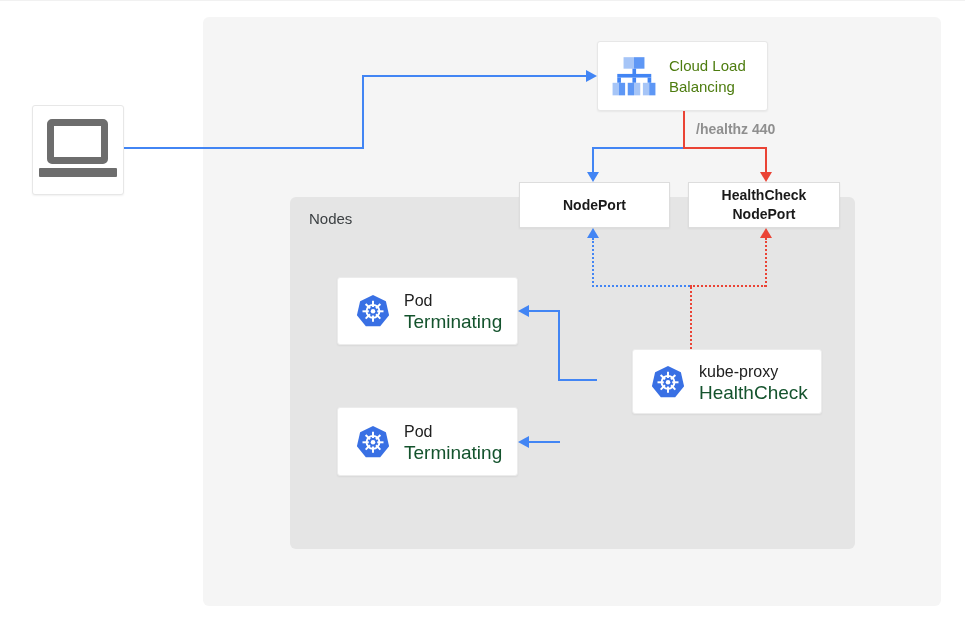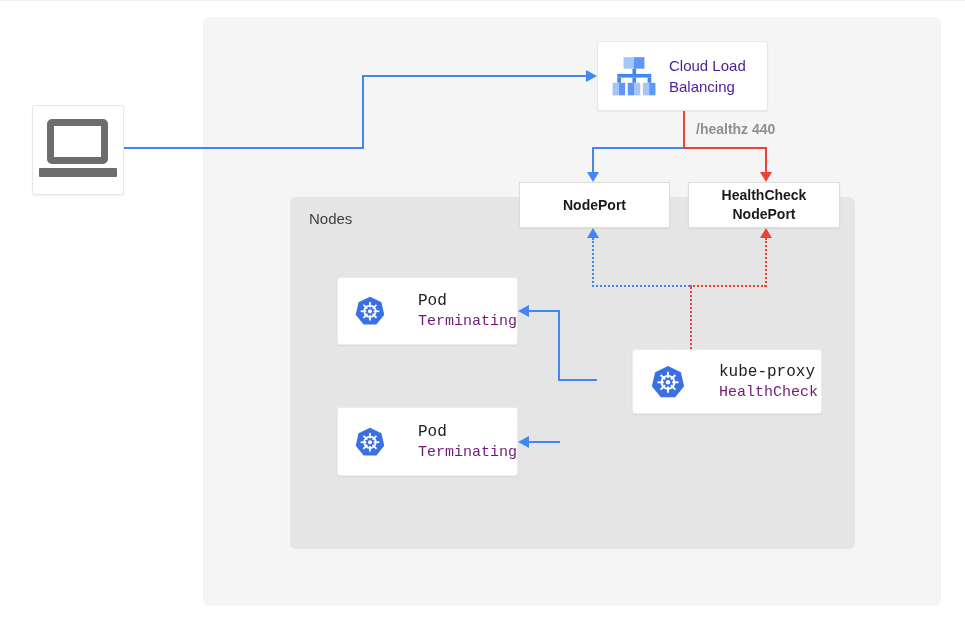--- a/index.html
+++ b/index.html
@@ -38,38 +38,38 @@
     position: absolute; left: 8px; top: 0;
     width: 47px; height: 31px;
     border: 7px solid #6d6d6d; border-radius: 5px;
   }
   .laptop-base {
     position: absolute; left: 0; top: 49px;
     width: 78px; height: 9px;
     background: #6d6d6d; border-radius: 1px;
   }
   .clb-box { left: 597px; top: 40px; width: 171px; height: 70px; padding-left: 13px; }
-  .clb-text { margin-left: 12px; width: 96px; font-size: 15px; line-height: 21px; color: #4c1d95; }
+  .clb-text { margin-left: 12px; width: 96px; font-size: 15px; line-height: 21px; color: #4d7c0f; }
   .port-box {
     position: absolute; background: #ffffff;
     border: 1px solid #dddddd; box-sizing: border-box;
     display: flex; align-items: center; justify-content: center;
     text-align: center; font-size: 14px; font-weight: bold;
     color: #1a1a1a; line-height: 19px;
     box-shadow: 0 1px 2px rgba(0,0,0,0.05);
   }
   .nodeport-box { left: 519px; top: 181px; width: 151px; height: 46px; }
   .hc-box { left: 688px; top: 181px; width: 152px; height: 46px; padding: 0 18px; }
   .entity-box { padding-left: 16px; border-color: #ececec; }
   .pod1-box { left: 337px; top: 276px; width: 181px; height: 68px; }
   .pod2-box { left: 337px; top: 406px; width: 181px; height: 69px; }
   .kproxy-box { left: 632px; top: 348px; width: 190px; height: 65px; }
-  .entity-text { margin-left: 32px; font-family: Liberation Mono, monospace; }
+  .entity-text { margin-left: 12px; }
   .entity-title { font-size: 16px; line-height: 22px; color: #212121; }
-  .entity-sub { font-size: 15px; line-height: 20px; color: #701a75; }
+  .entity-sub { font-size: 19px; line-height: 20px; color: #14532d; }
 
   
   .ln { position: absolute; }
   .h-blue { height: 2px; background: var(--blue); }
   .v-blue { width: 2px; background: var(--blue); }
   .h-red { height: 2px; background: var(--red); }
   .v-red { width: 2px; background: var(--red); }
   .h-dot-blue { height: 0; border-top: 2px dotted var(--blue); }
   .v-dot-blue { width: 0; border-left: 2px dotted var(--blue); }
   .h-dot-red { height: 0; border-top: 2px dotted var(--red); }

